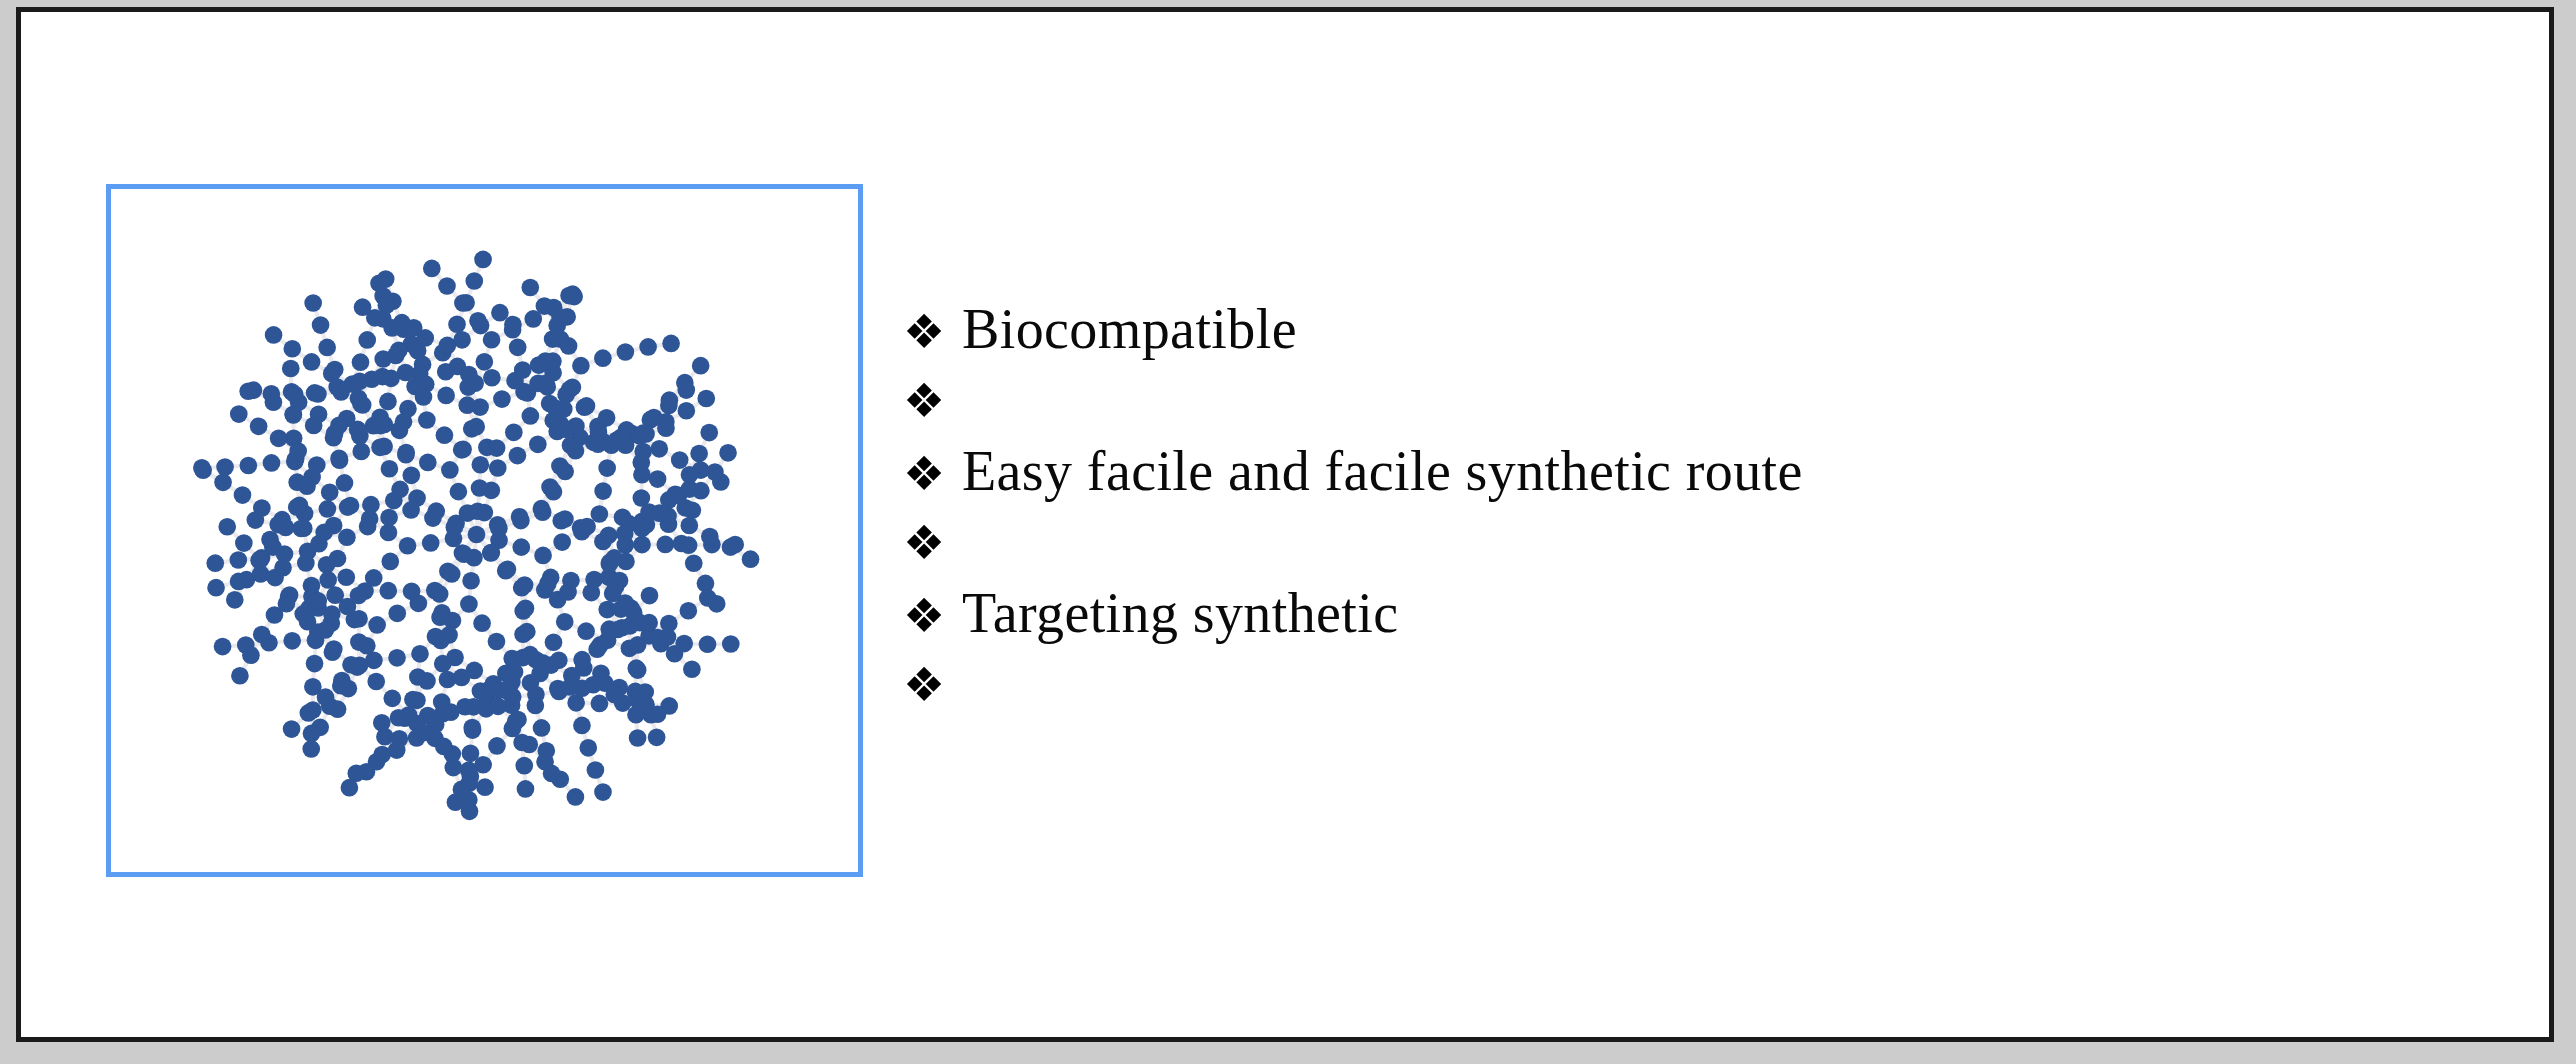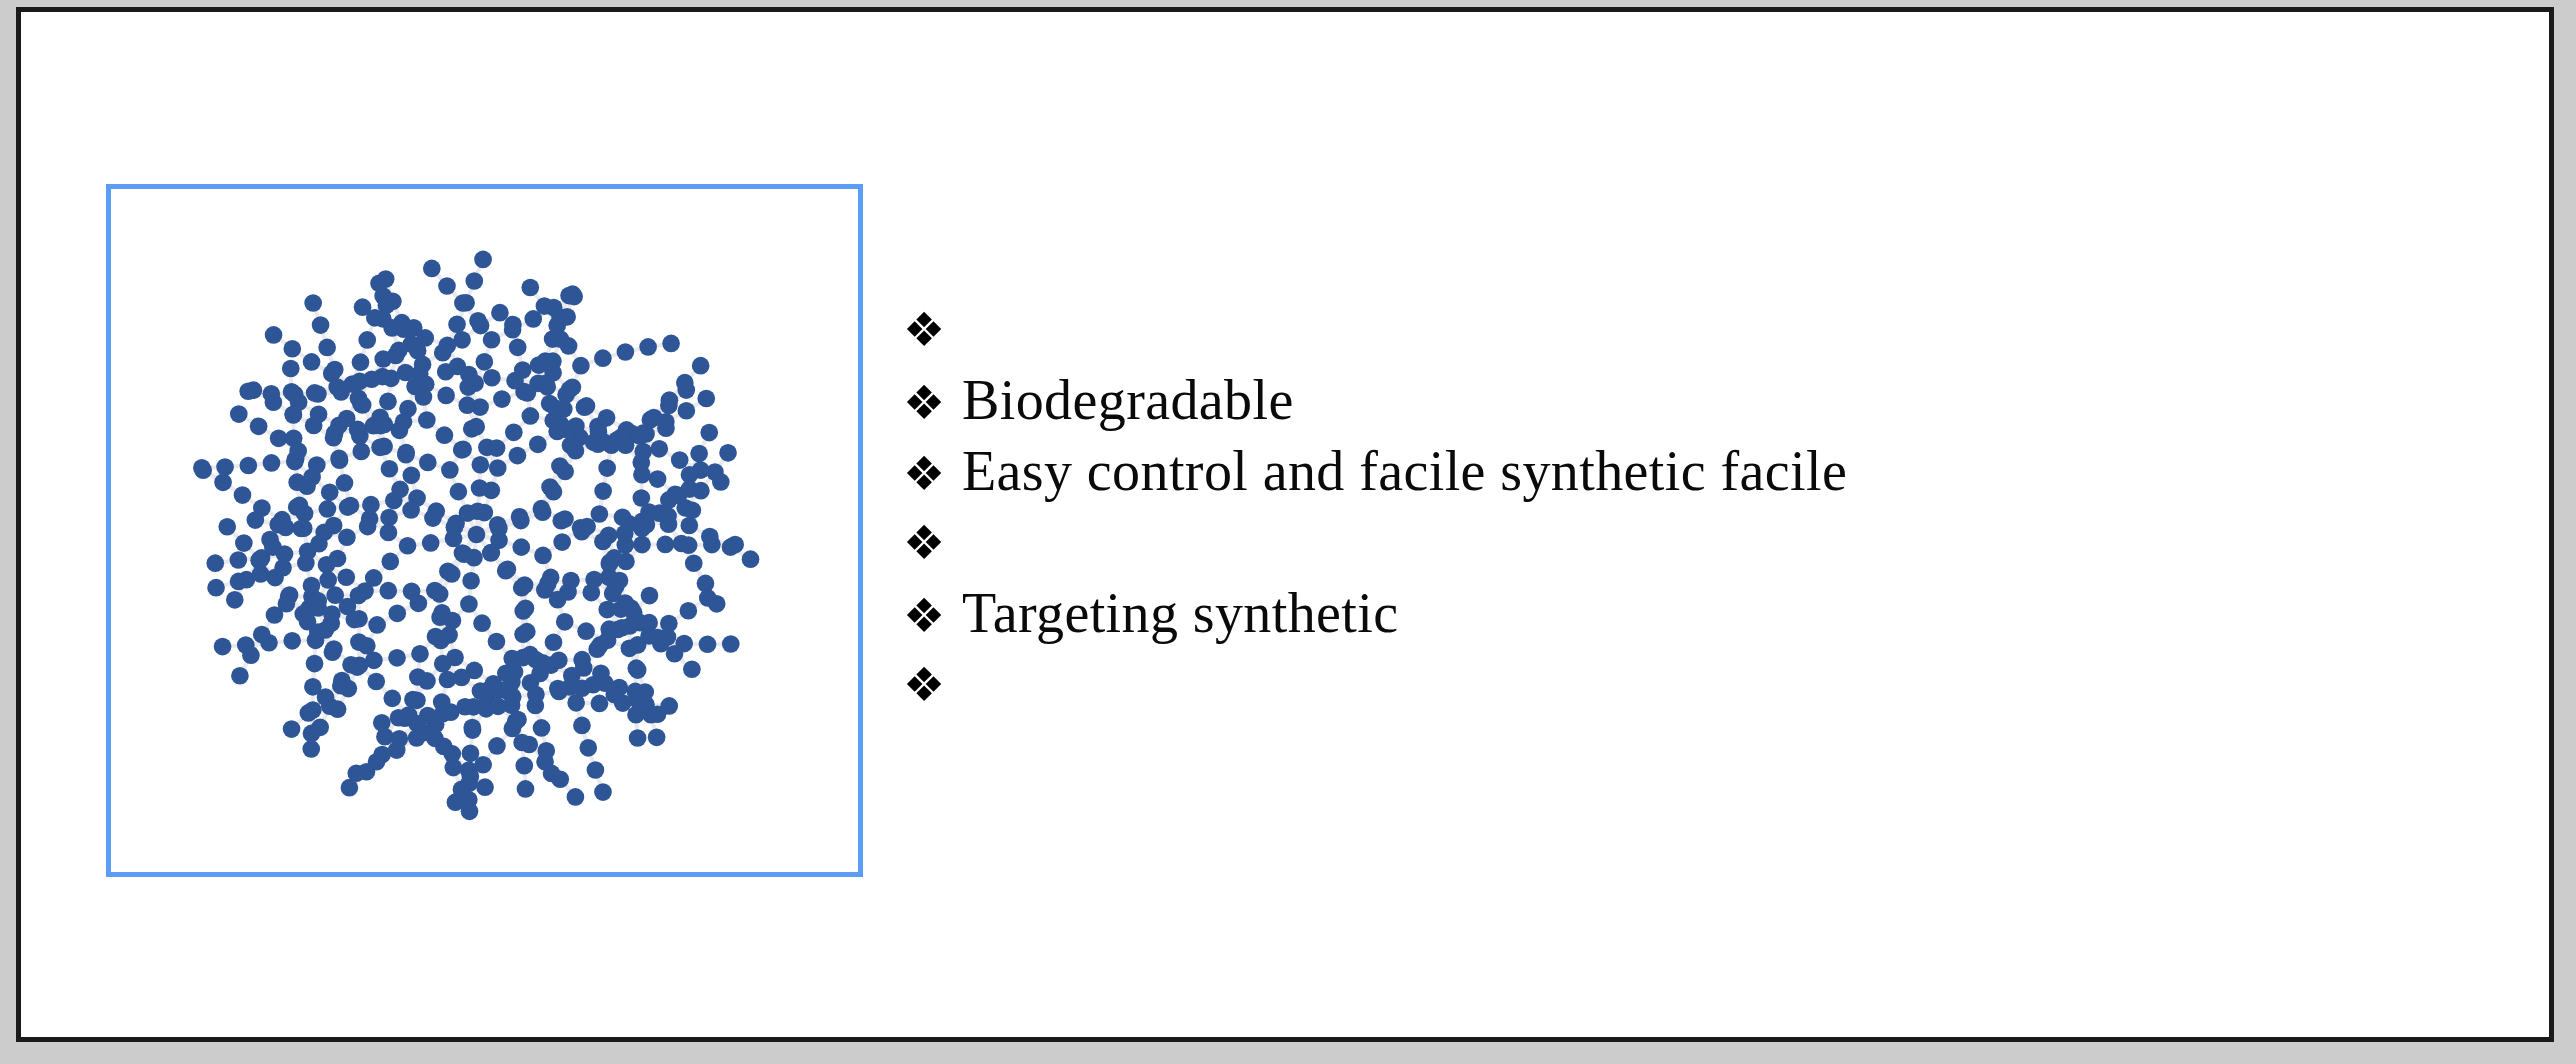--- a/index.html
+++ b/index.html
@@ -1321,30 +1321,30 @@
               <circle cx="640.2" cy="515.4" r="11" class="dendrimer-bead" fill="#2e5596"></circle>
               <circle cx="645.9" cy="543.9" r="11" class="dendrimer-bead" fill="#2e5596"></circle>
             </g>
         </svg>
       </div>
 
       <div id="bullet-list">
 
         <div class="bullet-row">
           <span class="bullet-marker">❖</span>
+          <span class="bullet-text">Biocompatible</span>
         </div>
 
         <div class="bullet-row">
           <span class="bullet-marker">❖</span>
-          <span class="bullet-text">Biodegradable</span>
         </div>
 
         <div class="bullet-row">
           <span class="bullet-marker">❖</span>
-          <span class="bullet-text">Easy control and facile synthetic facile</span>
+          <span class="bullet-text">Easy facile and facile synthetic route</span>
         </div>
 
         <div class="bullet-row">
           <span class="bullet-marker">❖</span>
         </div>
 
         <div class="bullet-row">
           <span class="bullet-marker">❖</span>
           <span class="bullet-text">Targeting synthetic</span>
         </div>

